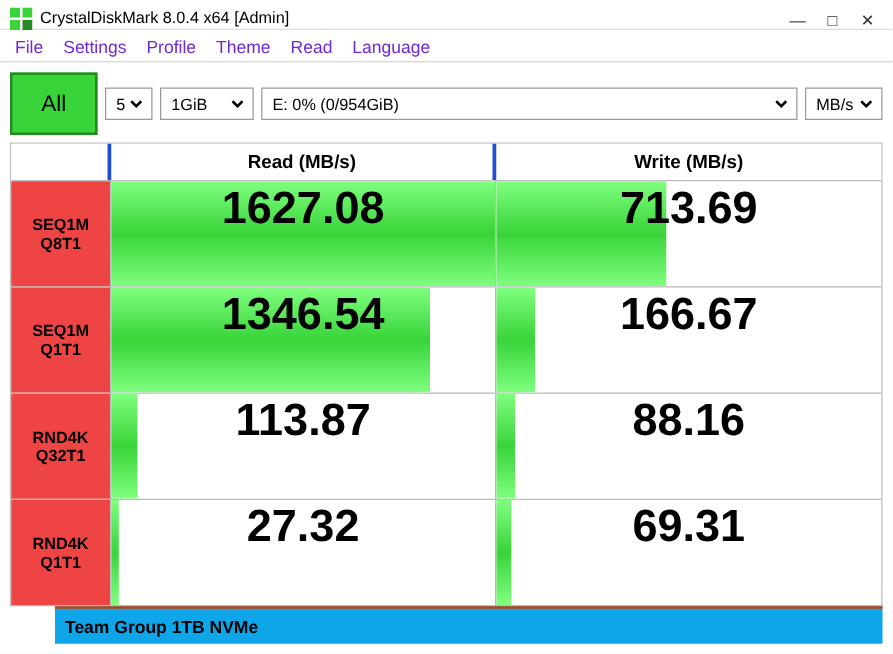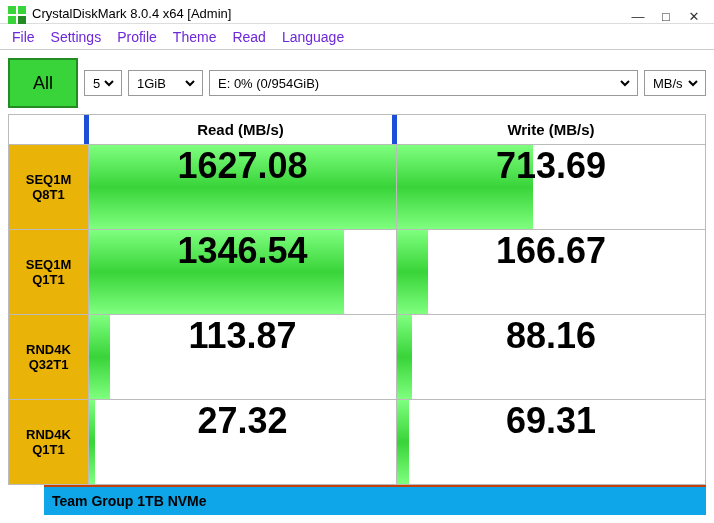--- a/index.html
+++ b/index.html
@@ -136,33 +136,33 @@
       border-bottom: 1px solid #bbb;
     }
     .table-header-cell {
       text-align: center;
       font-weight: bold;
       font-size: 15px;
       padding: 6px 4px;
       color: #000;
     }
     .table-header-cell:not(:last-child) {
-      border-right: 5px solid #1d4ed8;
+      border-right: 3px solid #1d4ed8;
     }
 
     .table-row {
       display: grid;
       grid-template-columns: 80px 1fr 1fr;
       border-bottom: 1px solid #bbb;
       flex: 1;
     }
     .table-row:last-child { border-bottom: none; }
 
     .row-label {
-      background: #eab308;
+      background: #ef4444;
       display: flex;
       flex-direction: column;
       align-items: center;
       justify-content: center;
       font-weight: bold;
       font-size: 13px;
       color: #000;
       border-right: 1px solid #bbb;
       padding: 4px;
       text-align: center;

